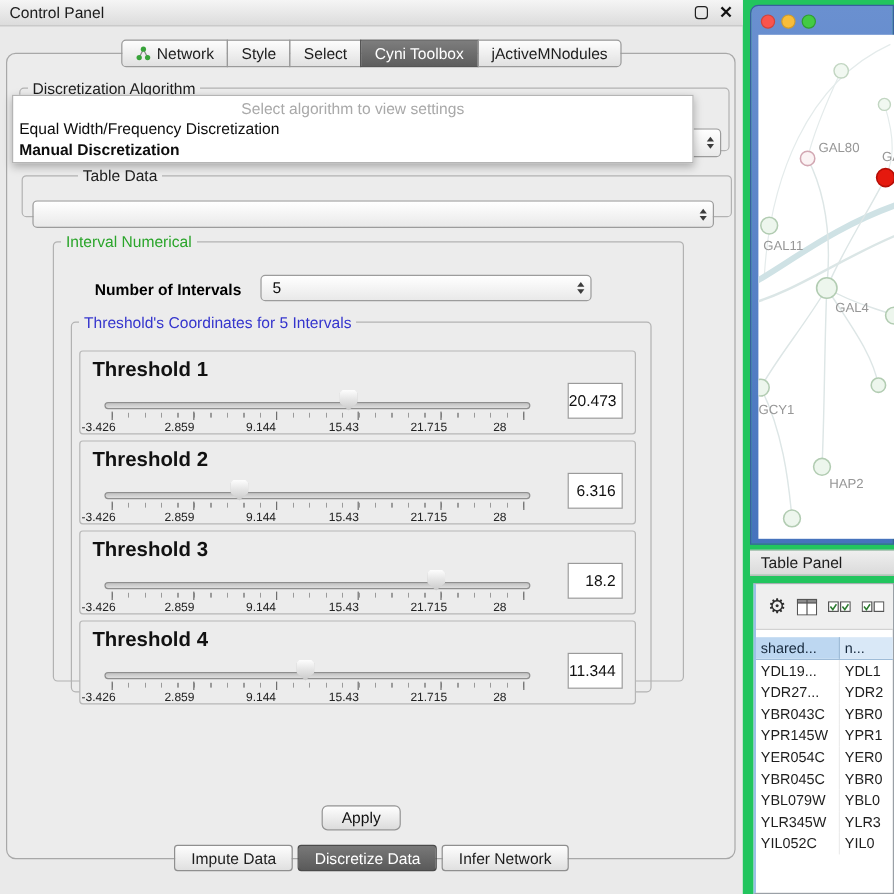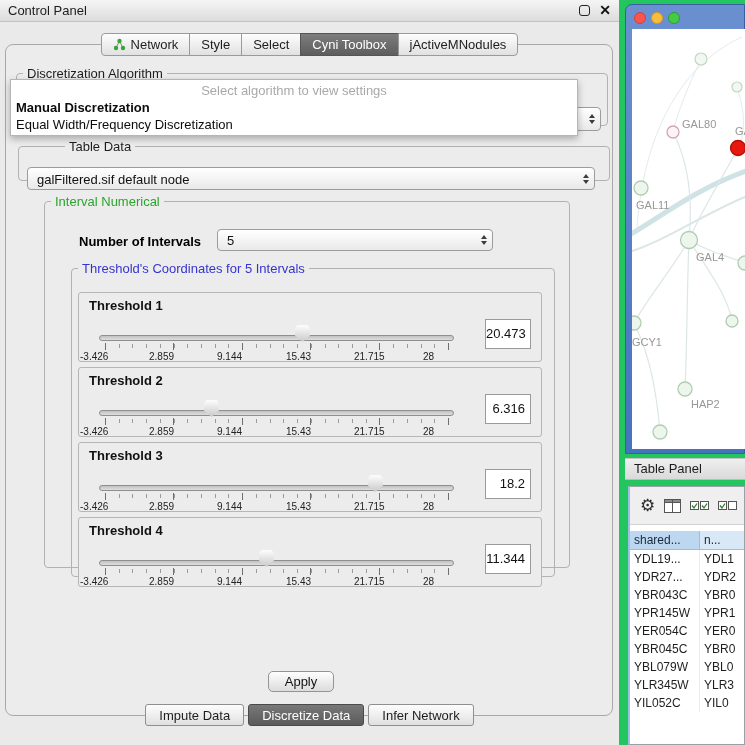--- a/index.html
+++ b/index.html
@@ -50,25 +50,25 @@
   .popup-hint { text-align:center; color:#a9a9a9; font-size:13px; padding-top:3px; height:19px; }
   .popup-item { font-size:13px; color:#0c0c0c; padding:1px 5px; height:17px; }
 
   .fs-tabledata { left:18px; top:139px; width:592px; height:42px;padding-left:40px; }
   .combo-table { left:8px; top:13px; width:568px; height:23px; }
 
   .fs-interval { left:44px; top:194px; width:526px; height:374px; }
   .num-label { position:absolute; left:34px; top:25px; font-size:13px; }
   .combo-num { left:172px; top:20px; width:276px; height:22px; }
 
-  .fs-thresholds { left:14px; top:52px; width:484px; height:316px;margin-left:12px; }
+  .fs-thresholds { left:14px; top:52px; width:484px; height:316px; }
 
   .thr { position:absolute; left:6px; width:464px; height:70px; border:1px solid #b6b6b6;
     border-radius:3px; background:#ececec; }
-  .thr-title { position:absolute; left:10px; top:5px; font-size:13px; font-weight:bold; color:#111; }
+  .thr-title { position:absolute; left:10px; top:5px; font-size:17px; font-weight:bold; color:#111; }
   .valuebox { position:absolute; right:10px; top:26px; width:46px; height:30px; background:#fff;
     border:1px solid #9a9a9a; font-size:13px; color:#111; text-align:right; line-height:28px; padding-right:5px; }
   .slider { position:absolute; left:20px; top:36px; width:360px; height:32px; }
   .groove { position:absolute; left:0; top:6px; width:355px; height:6px;
     background:linear-gradient(#c2c2c2,#dedede); border:1px solid #8f8f8f; border-radius:3px; }
   .thumb { position:absolute; top:-4px; width:15px; height:17px;
     background:linear-gradient(#fdfdfd,#c9c9c9);
     clip-path:polygon(50% 100%, 0 62%, 0 16%, 16% 0, 84% 0, 100% 16%, 100% 62%);
     filter:drop-shadow(0 0 1px #777); }
   .minor-ticks { position:absolute; left:6px; top:15px; width:345px; height:4px;
@@ -170,28 +170,27 @@
       <div class="combo combo-alg">
         <span class="stepper">
           <span class="tri-up"></span>
           <span class="tri-down"></span>
         </span>
       </div>
     </fieldset>
 
     <div class="popup">
       <div class="popup-hint">Select algorithm to view settings</div>
+      <div class="popup-item">Equal Width/Frequency Discretization</div>
       <div class="popup-item bold">Manual Discretization</div>
-      <div class="popup-item">Equal Width/Frequency Discretization</div>
     </div>
 
     <fieldset class="fs-tabledata">
       <legend>Table Data</legend>
       <div class="combo combo-table">
-        <span class="val">galFiltered.sif default node</span>
         <span class="stepper">
           <span class="tri-up"></span>
           <span class="tri-down"></span>
         </span>
       </div>
     </fieldset>
 
     <fieldset class="fs-interval">
       <legend class="green">Interval Numerical</legend>
 

